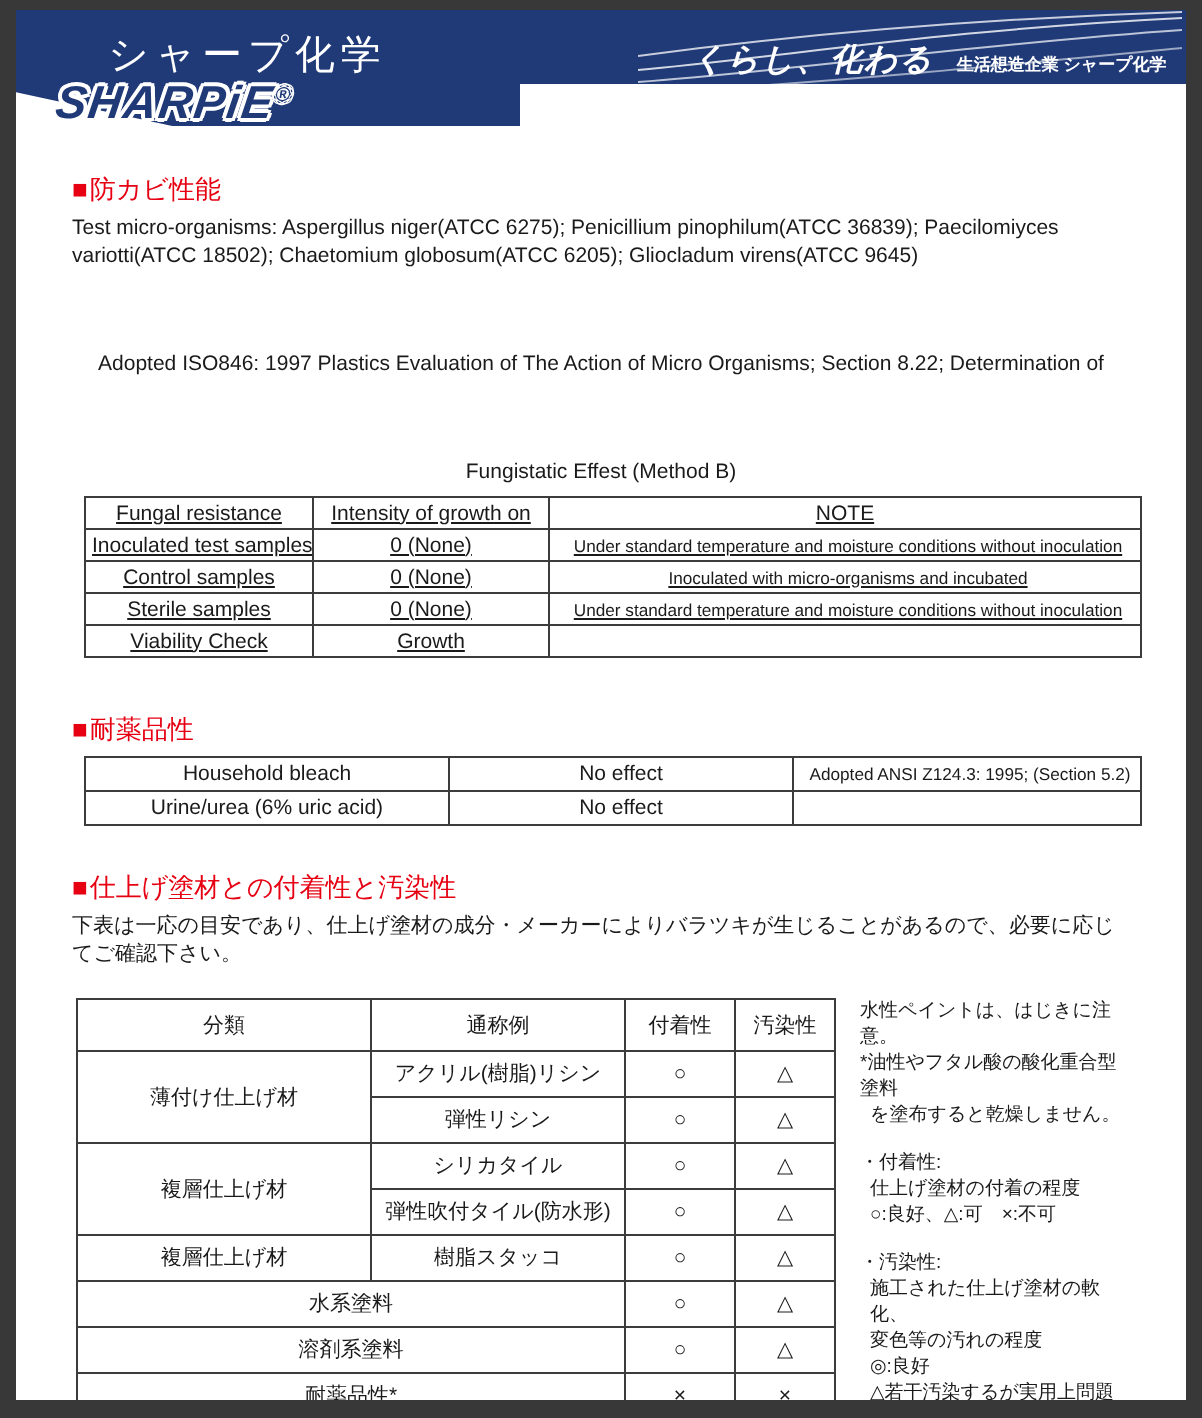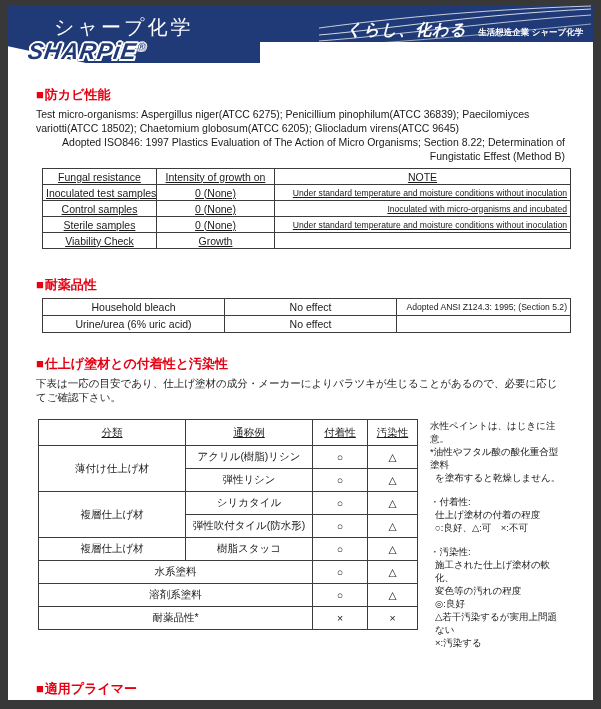--- a/index.html
+++ b/index.html
@@ -62,46 +62,46 @@
     color: #fff; white-space: nowrap;
   }
   .tagline .script {
     font-size: 16px; font-weight: bold; font-style: italic;
     letter-spacing: 1px;
   }
   .tagline .sub { font-size: 8.5px; margin-left: 7px; font-weight: bold; }
 
   
   .content { padding: 0 28px; }
-  .sec-title { margin-top: 0; font-size: 13px; font-weight: bold; color: var(--red); }
+  .sec-title { margin-top: 0; font-size: 13px; font-weight: normal; color: var(--red); }
   .sec-title .marker { margin-right: 1px; }
   .body-text { font-size: 10.5px; line-height: 14px; }
   .para { margin-top: 3px; }
-  .para-right { text-align: right; }
+  .para-right { text-align: center; margin-top: 40px; }
 
   table { border-collapse: collapse; table-layout: fixed; margin-left: 6px; }
   th, td {
     border: 1px solid var(--border);
     font-weight: normal; text-align: center;
     font-size: 10.5px; padding: 0 3px;
     overflow: hidden; white-space: nowrap;
   }
-  .cell-note { font-size: 8.6px; text-align: right; padding-left: 6px; }
+  .cell-note { font-size: 8.6px; text-align: center; padding-left: 6px; }
 
   .tbl-fungal { width: 529px; margin-top: 5px; text-decoration: underline; }
   .tbl-fungal th, .tbl-fungal td { height: 16px; }
 
   .sec-chemical { margin-top: 27px; }
   .tbl-chemical { width: 529px; margin-top: 4px; }
   .tbl-chemical th, .tbl-chemical td { height: 17px; }
 
   .sec-adhesion { margin-top: 22px; }
   .adhesion-flex { display: flex; margin-top: 15px; align-items: flex-start; }
   .tbl-adhesion { width: 380px; margin-left: 2px; flex: none; }
-  .tbl-adhesion th { height: 26px; text-decoration: underline; }
+  .tbl-adhesion th { height: 26px; }
   .tbl-adhesion td { height: 23px; }
   .side-note { margin-left: 12px; font-size: 9.5px; line-height: 13px; width: 168px; }
   .side-note .block { margin-top: 11px; }
   .side-note .block:first-child { margin-top: 0; }
   .side-note .indent { padding-left: 5px; }
 
   .sec-primer { margin-top: 31px; }
 
   .sec-fungal { margin-top: 15px; }
 </style>

